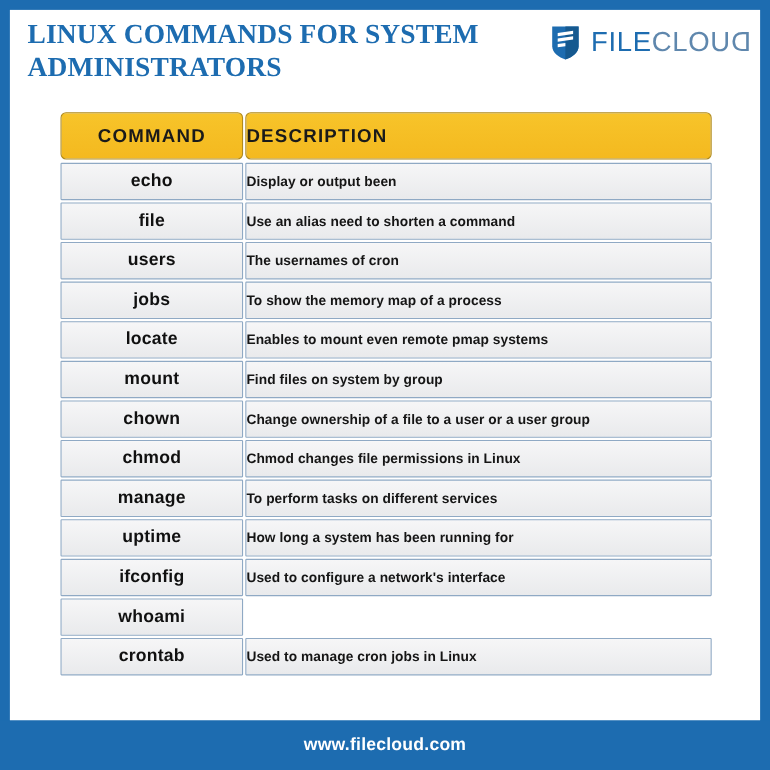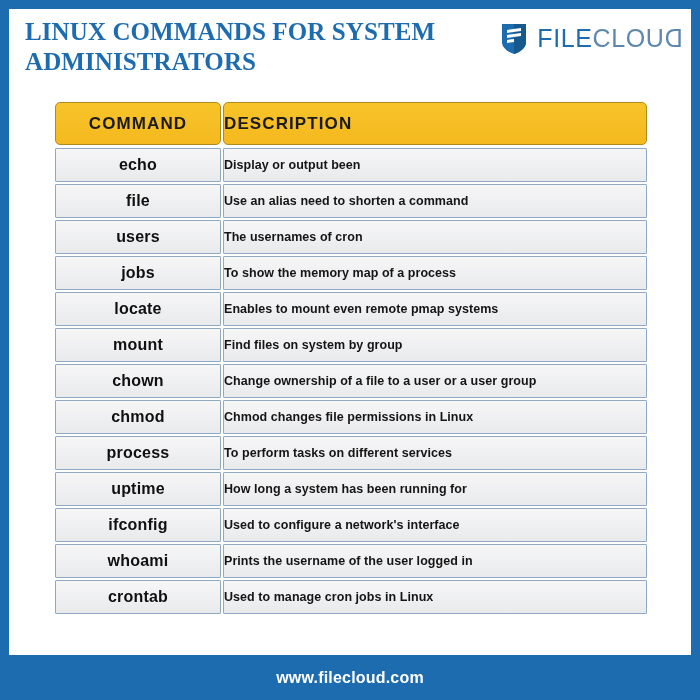--- a/index.html
+++ b/index.html
@@ -236,34 +236,33 @@
       </div>
       <div class="trow brow">
         <div class="cell c-cmd">chown</div>
         <div class="cell c-desc">Change ownership of a file to a user or a user group</div>
       </div>
       <div class="trow brow">
         <div class="cell c-cmd">chmod</div>
         <div class="cell c-desc">Chmod changes file permissions in Linux</div>
       </div>
       <div class="trow brow">
-        <div class="cell c-cmd">process</div>
+        <div class="cell c-cmd">manage</div>
         <div class="cell c-desc">To perform tasks on different services</div>
       </div>
       <div class="trow brow">
         <div class="cell c-cmd">uptime</div>
         <div class="cell c-desc">How long a system has been running for</div>
       </div>
       <div class="trow brow">
         <div class="cell c-cmd">ifconfig</div>
         <div class="cell c-desc">Used to configure a network's interface</div>
       </div>
       <div class="trow brow">
         <div class="cell c-cmd">whoami</div>
-        <div class="cell c-desc">Prints the username of the user logged in</div>
       </div>
       <div class="trow brow">
         <div class="cell c-cmd">crontab</div>
         <div class="cell c-desc">Used to manage cron jobs in Linux</div>
       </div>
 
     </div>
   </div>
 
   <div class="footer">

